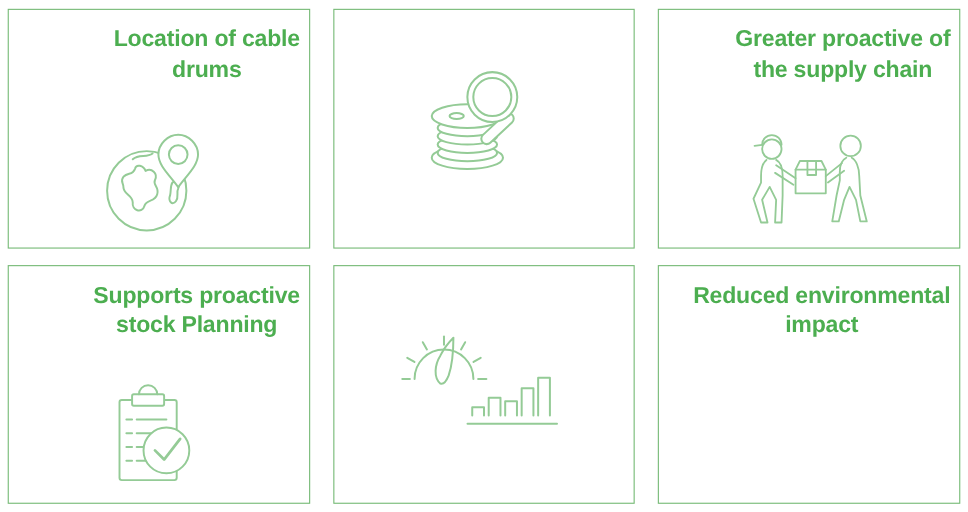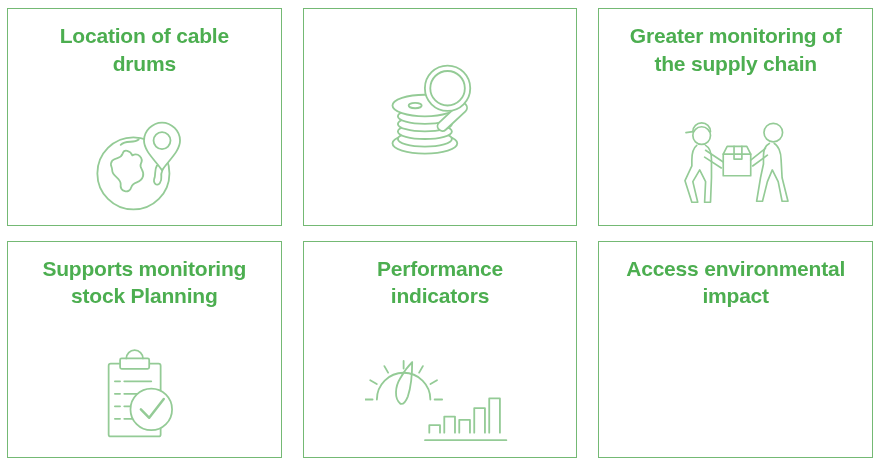--- a/index.html
+++ b/index.html
@@ -9,21 +9,21 @@
     display:grid;
     grid-template-columns:1fr 1fr 1fr;
     grid-template-rows:1fr 1fr;
     column-gap:21px;row-gap:15px;
     background:#ffffff;
     font-family:"Liberation Sans", sans-serif;
   }
   .card{
     border:1px solid #74b974;
     background:#ffffff;
-    display:flex;flex-direction:column;align-items:center;
+    display:flex;flex-direction:column;align-items:flex-end;
     box-sizing:border-box;
     overflow:hidden;
     gap:36px;
   }
   .card h2{
     margin:13px 8px 0 8px;
     font-size:21px;line-height:1.32;font-weight:bold;
     letter-spacing:-0.2px;
     color:#4cae50;text-align:center;
     white-space:pre-line;
@@ -72,21 +72,21 @@
         <g transform="rotate(47 72 44)">
           <rect class="wf" x="68" y="42" width="9" height="34" rx="4.5"></rect>
         </g>
         <circle class="wf" cx="57" cy="28" r="21"></circle>
         <circle class="st" cx="57" cy="28" r="16"></circle>
       </svg>
     </div>
   </section>
 
   <section class="card">
-    <h2>Greater monitoring of
+    <h2>Greater proactive of
 the supply chain</h2>
     <div class="icon-wrap">
       <svg width="128" height="103" viewBox="0 0 130 105">
 
         <circle class="st" cx="30" cy="23" r="9"></circle>
         <path class="st" d="M21,19 A9,9 0 0 1 39,19"></path>
         <path class="st" d="M21,19 L14,20"></path>
         <path class="st" d="M25,33 C21,36 20,42 20,48 L20,54 L13,69 L20,91 L26,91 L21,70 L28,58 L34,70 L33,91 L39,91 L40,66 L40,48 C40,40 38,35 34,33"></path>
         <path class="st" d="M34,38 L52,50"></path>
         <path class="st" d="M33,45 L50,56"></path>
@@ -97,40 +97,38 @@
 
         <circle class="st" cx="103" cy="20" r="9.5"></circle>
         <path class="st" d="M99,31 C95,33 93,38 93,44 L93,52 L90,66 L86,90 L92,90 L97,70 L102,58 L108,70 L112,90 L118,90 L112,66 L111,48 C111,40 108,33 104,31"></path>
         <path class="st" d="M95,36 L80,48"></path>
         <path class="st" d="M97,43 L82,54"></path>
       </svg>
     </div>
   </section>
 
   <section class="card">
-    <h2>Supports monitoring
+    <h2>Supports proactive
 stock Planning</h2>
     <div class="icon-wrap">
       <svg width="112" height="104" viewBox="0 0 100 100">
         <rect class="st" x="16" y="17" width="50" height="70" rx="2"></rect>
         <path class="st" d="M22,34 L27,34 M31,34 L57,34"></path>
         <path class="st" d="M22,46 L27,46 M31,46 L57,46"></path>
         <path class="st" d="M22,58 L27,58 M31,58 L57,58"></path>
         <path class="st" d="M22,70 L27,70 M31,70 L57,70"></path>
         <rect class="wf" x="27" y="12" width="28" height="10" rx="1.5"></rect>
         <path class="st" d="M33,12 A8,8 0 0 1 49,12"></path>
         <circle class="wf" cx="57" cy="61" r="20"></circle>
         <path class="st thick" d="M47,61 L55,69 L69,51"></path>
       </svg>
     </div>
   </section>
 
   <section class="card">
-    <h2>Performance
-indicators</h2>
     <div class="icon-wrap">
       <svg width="150" height="107" viewBox="0 0 140 100">
 
         <path class="st" d="M11,50 A25,25 0 0 1 61,50"></path>
         <path class="st" d="M7,50 L0,50"></path>
         <path class="st" d="M10.9,35.5 L4.8,32"></path>
         <path class="st" d="M21.5,24.9 L18,18.8"></path>
         <path class="st" d="M36,21 L36,14"></path>
         <path class="st" d="M50.5,24.9 L54,18.8"></path>
         <path class="st" d="M61.1,35.5 L67.2,32"></path>
@@ -141,17 +139,17 @@
         <path class="st" d="M60,81 L60,74 L70,74 L70,81"></path>
         <path class="st" d="M74,81 L74,66 L84,66 L84,81"></path>
         <path class="st" d="M88,81 L88,69 L98,69 L98,81"></path>
         <path class="st" d="M102,81 L102,58 L112,58 L112,81"></path>
         <path class="st" d="M116,81 L116,49 L126,49 L126,81"></path>
       </svg>
     </div>
   </section>
 
   <section class="card">
-    <h2>Access environmental
+    <h2>Reduced environmental
 impact</h2>
   </section>
 
 </div>
 
 </body></html>

